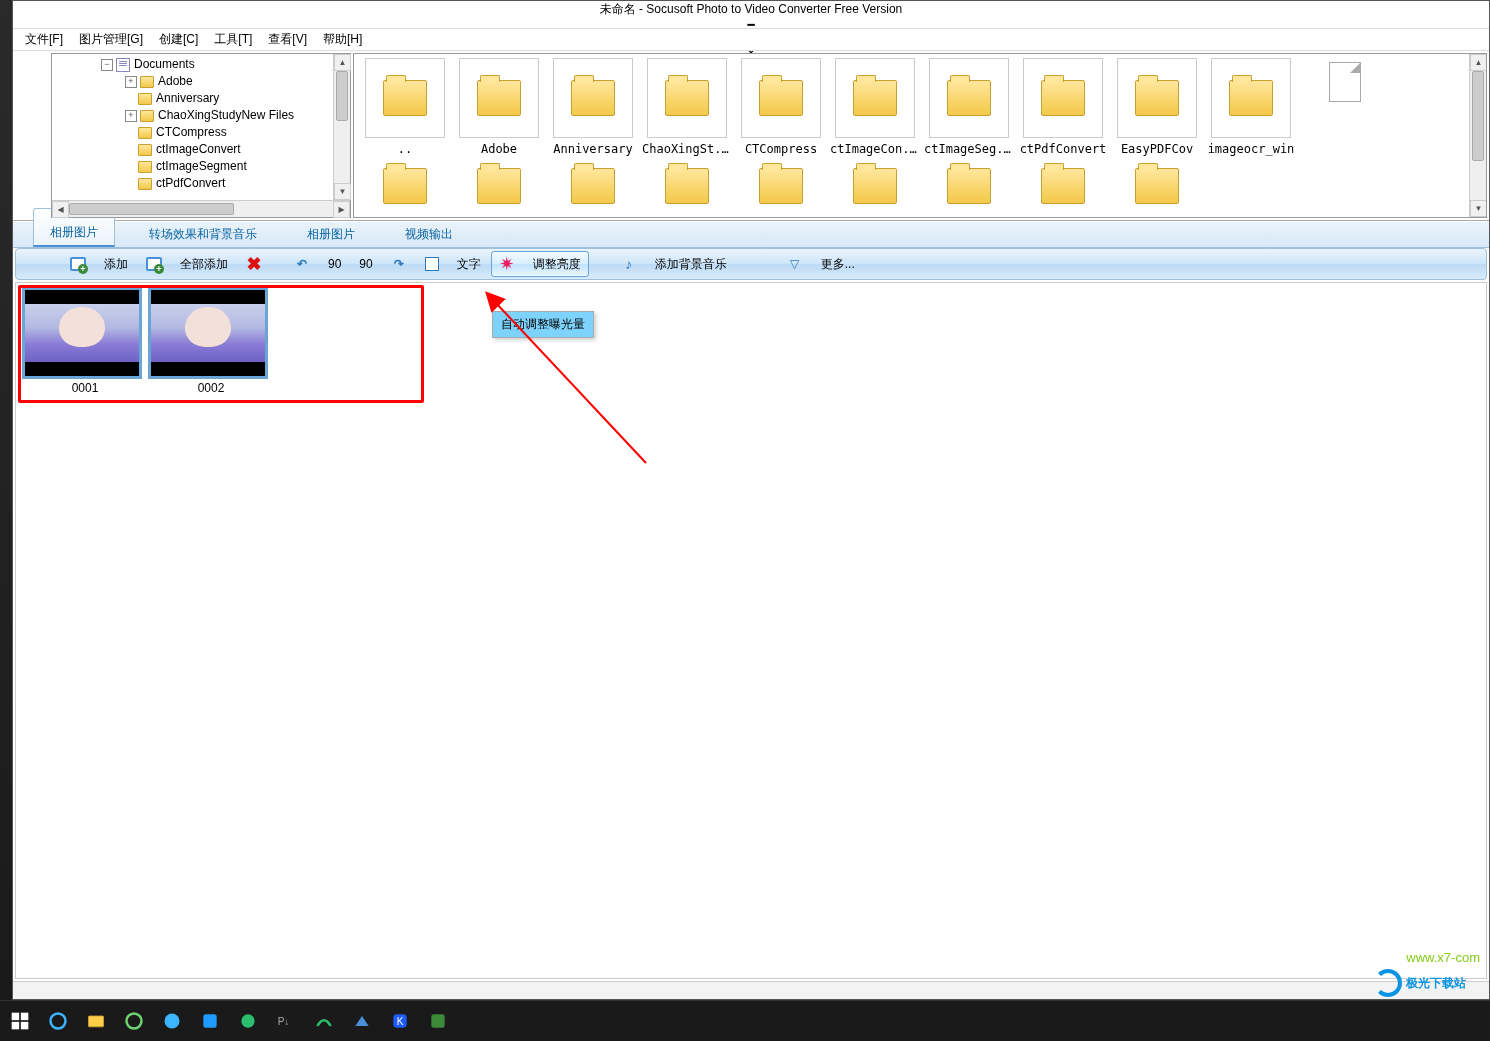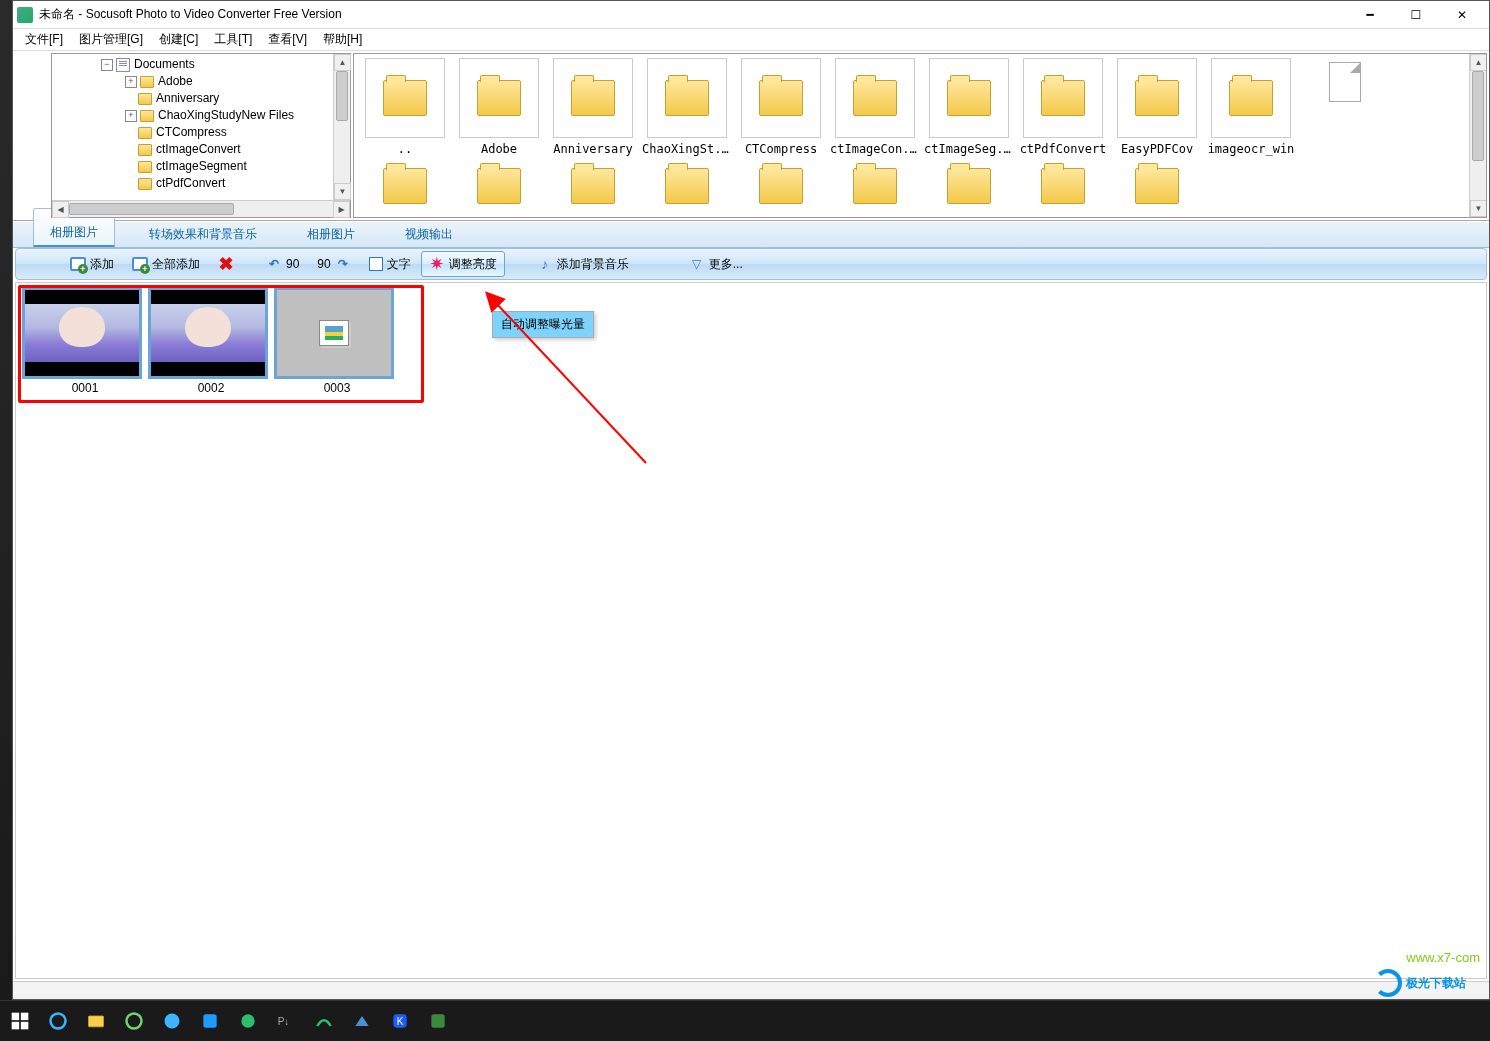--- a/index.html
+++ b/index.html
@@ -3,21 +3,21 @@
 <meta charset="utf-8">
 <style>
 * { margin: 0; padding: 0; box-sizing: border-box; font-family: "SimSun", "Microsoft YaHei", sans-serif; font-size: 12px; }
 body { background: #333; width: 1490px; height: 1041px; overflow: hidden; position: relative; }
 
 .desktop-edge { position: absolute; left: 0; top: 0; width: 12px; height: 1000px; background: linear-gradient(180deg,#2a2a2a,#1a1a1a); }
 
 .app-window { position: absolute; left: 12px; top: 0; width: 1478px; height: 1000px; background: #fff; border: 1px solid #555; display: flex; flex-direction: column; }
 
 
-.titlebar { height: 28px; background: #fff; display: flex; align-items: center; padding: 0 4px; border-bottom: 1px solid #ddd; }
+.titlebar { height: 28px; background: #fff; display: flex; align-items: center; padding: 0 4px; border-bottom: 1px solid #ddd; flex-direction: column; }
 .titlebar .app-ico { width: 16px; height: 16px; background: linear-gradient(135deg,#4a8,#2a6); border-radius: 2px; margin-right: 6px; }
 .titlebar .title { flex: 1; color: #000; }
 .winbtn { width: 46px; height: 28px; display: flex; align-items: center; justify-content: center; color: #000; cursor: default; }
 
 
 .menubar { height: 22px; background: #fff; display: flex; align-items: center; padding: 0 4px; border-bottom: 1px solid #ddd; }
 .menubar span { padding: 3px 8px; cursor: default; }
 
 
 .top-split { height: 170px; display: flex; border-bottom: 1px solid #aaa; }
@@ -47,21 +47,21 @@
 .folder-item .fi-label { font-family: monospace; font-size: 12px; color:#000; white-space: nowrap; overflow:hidden; text-overflow: ellipsis; }
 .folder-scroll-v { width:17px; background:#efefef; border-left:1px solid #ccc; display:flex;flex-direction:column; }
 
 
 .tabbar { height: 27px; background: linear-gradient(180deg,#eaf3fb,#d7e8f7); border-top:1px solid #fff; border-bottom:1px solid #9fbfda; display:flex; align-items:flex-end; padding-left: 20px; }
 .tab { padding: 15px 16px 4px 16px; margin-right: 18px; color:#0a64a4; cursor:default; }
 .tab.active { color:#0a64a4; border-bottom: 2px solid #4a90d9; background: linear-gradient(180deg,#fff,#eaf3fb); border-top:1px solid #9fbfda; border-left:1px solid #9fbfda; border-right:1px solid #9fbfda; border-radius:3px 3px 0 0; }
 
 
 .toolbar { height: 32px; background: linear-gradient(180deg,#eaf4fd,#cfe6f9 48%,#bddaf4 52%,#d8ebfb); border: 1px solid #9fbfda; margin: 0 2px; border-radius: 4px; display:flex; align-items:center; padding: 0 4px; gap: 2px; }
-.tbtn { height: 26px; display:flex; align-items:center; padding: 0 8px; border-radius:3px; cursor:default; gap:4px; color:#000; }
+.tbtn { height: 26px; display:flex; align-items:center; padding: 0 8px; border-radius:3px; cursor:default; gap:18px; color:#000; }
 .tbtn.active { background: linear-gradient(180deg,#f3fbff,#d9effe 48%,#c2e3fb 52%,#eaf7ff); border:1px solid #6aa5d8; padding: 0 7px; }
 .ico { width:16px; height:16px; display:inline-flex;align-items:center;justify-content:center; }
 .ico-add{ position:relative; }
 .ico-add::before{content:"";width:12px;height:10px;background:#fff;border:2px solid #4a90d9;border-radius:2px;display:block;}
 .ico-add::after{content:"+";position:absolute;right:-2px;bottom:-2px;width:10px;height:10px;background:#3a8a3a;color:#fff;border-radius:50%;font-size:9px;line-height:10px;text-align:center;font-weight:bold;}
 .ico-x{ color:#d11; font-size:18px; font-weight:bold; }
 .ico-rot{ color:#2a7ac0; font-weight:bold; }
 .ico-txt{ width:14px;height:14px;border:1px solid #2a7ac0;background:#fff;}
 .ico-bright{ color:#e91e63; font-size:18px; }
 .ico-music{ color:#2a7ac0; font-size:14px; }
@@ -364,26 +364,20 @@
         </div>
         <div class="tlabel">0001</div>
       </div>
       <div class="thumb">
         <div class="tbox blackbars">
           <div class="anime-fill"></div>
           <div class="resize-ico"></div>
         </div>
         <div class="tlabel">0002</div>
       </div>
-      <div class="thumb">
-        <div class="tbox">
-          <div class="pic-ico-center"></div>
-        </div>
-        <div class="tlabel">0003</div>
-      </div>
     </div>
 
     <div class="highlight-box"></div>
 
     <div class="tooltip">自动调整曝光量</div>
 
     <svg class="arrow-svg">
       <defs>
           <marker id="ah" markerWidth="10" markerHeight="10" refX="2" refY="5" orient="auto">
         <path d="M0,0 L10,5 L0,10 z" fill="#f00"></path>

